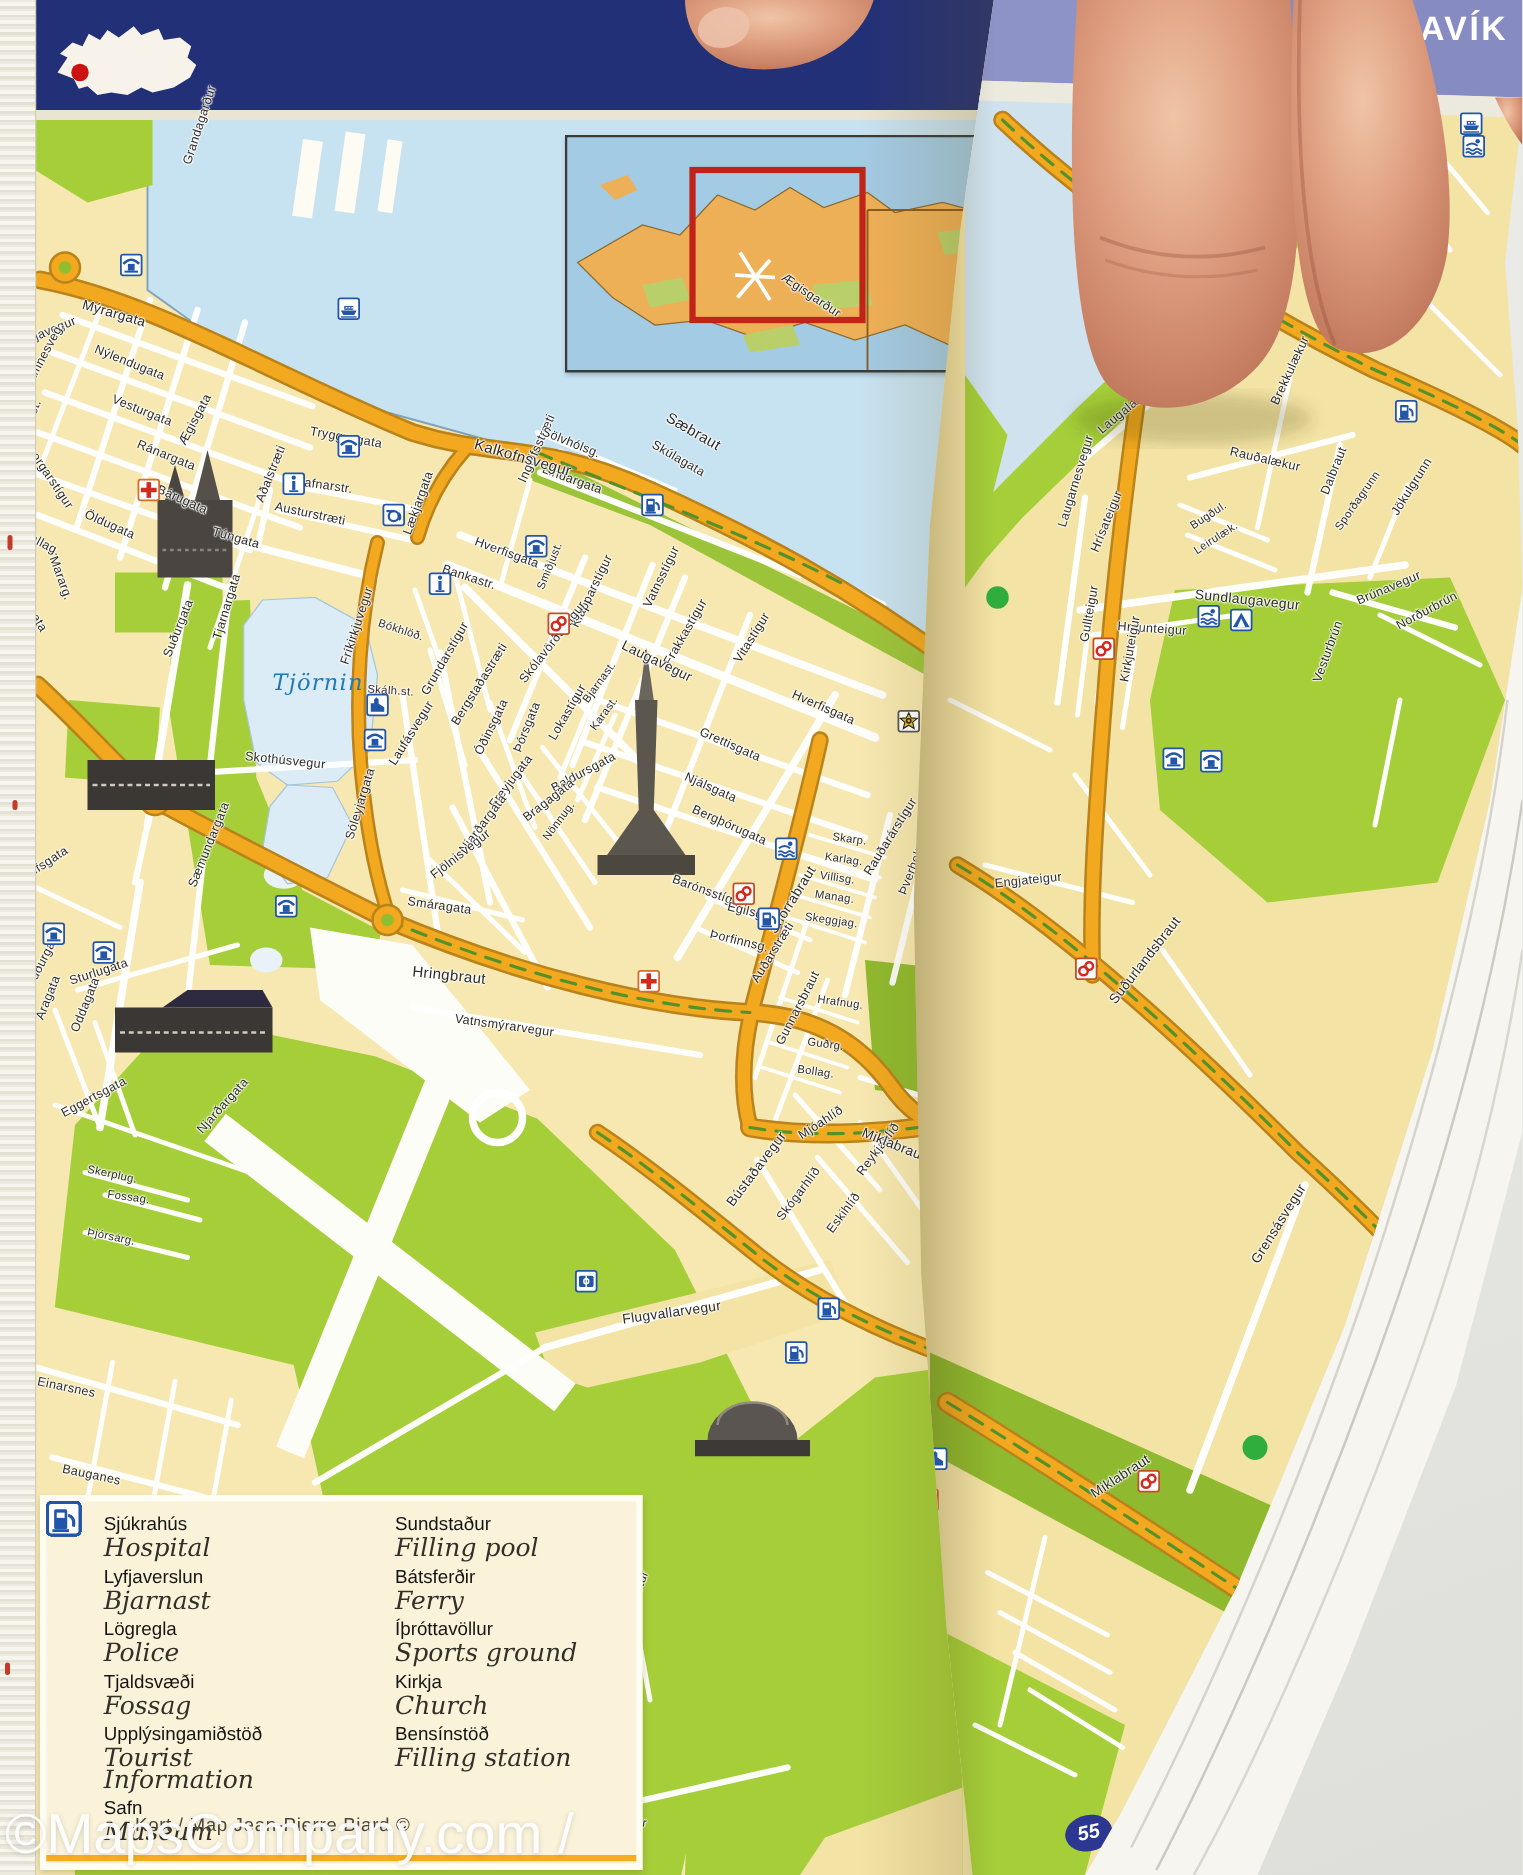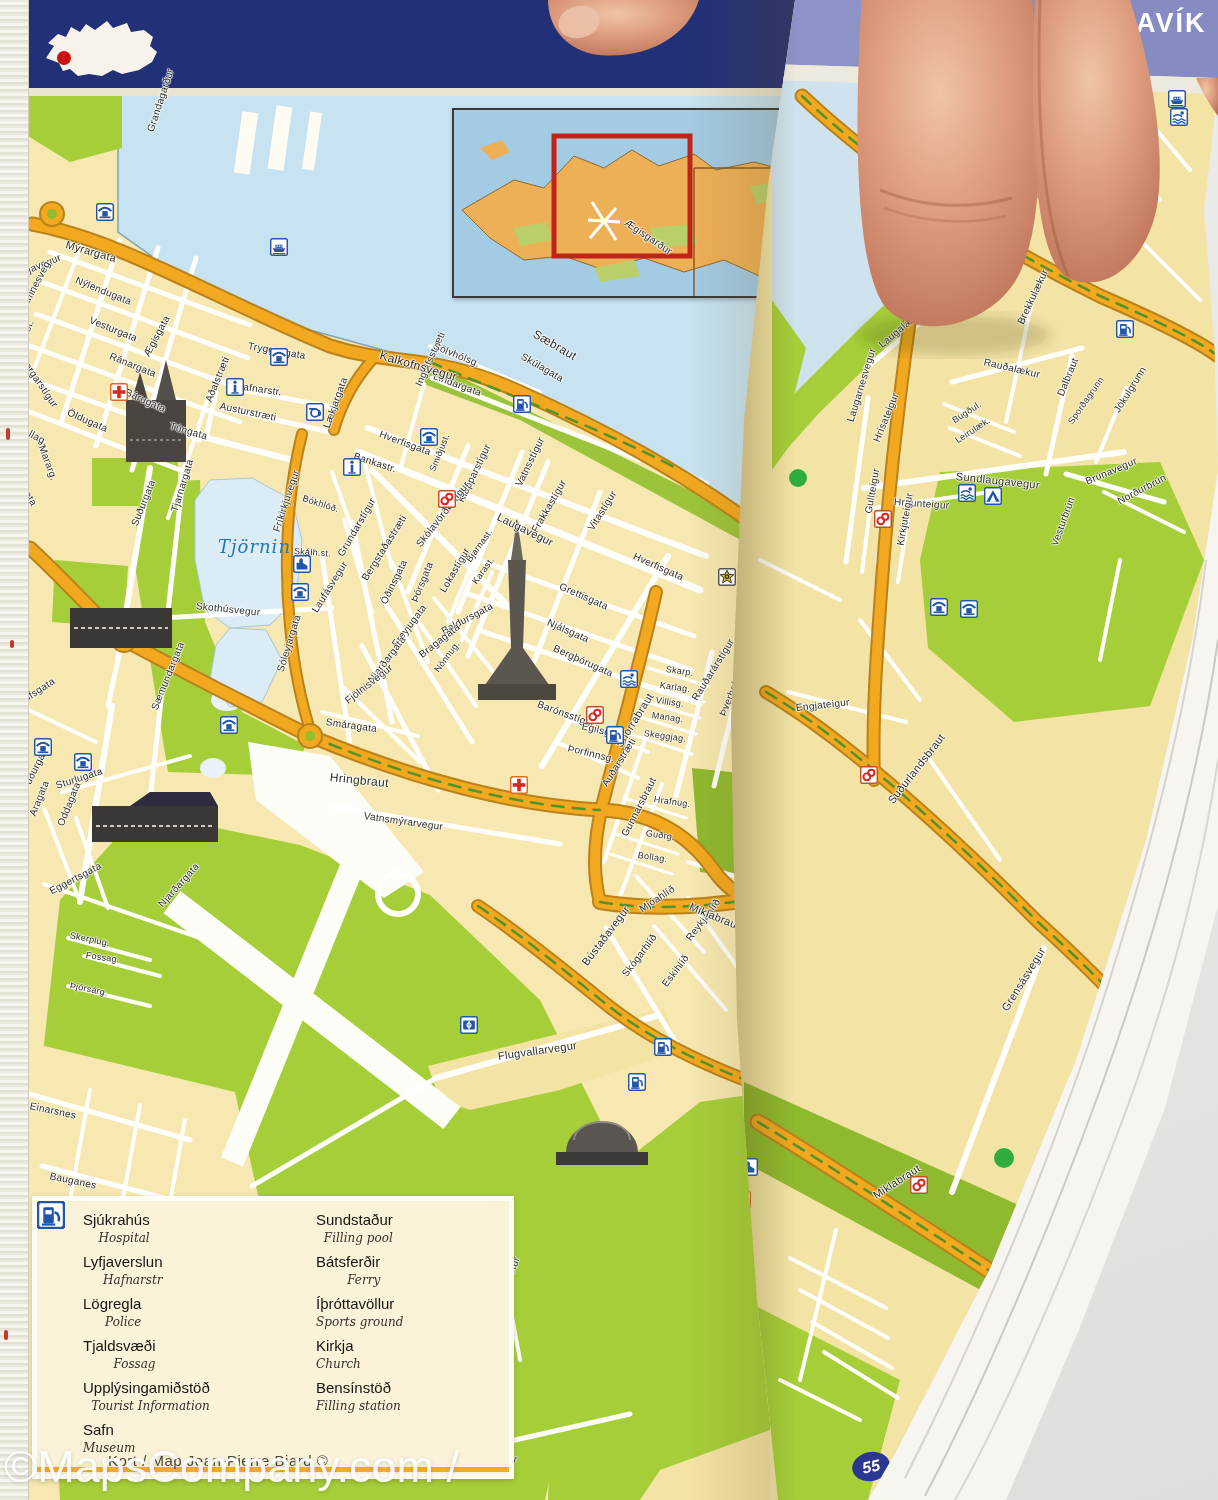--- a/index.html
+++ b/index.html
@@ -31,21 +31,21 @@
     box-shadow:1px 2px 4px rgba(0,0,0,.25);}
   
   #legend{left:32px;top:1196px;width:482px;background:#faf3da;border:5px solid #fdfdf3;
     box-shadow:0 2px 5px rgba(90,70,20,.25);padding:8px 0 2px 6px;box-sizing:border-box;}
   #legend:after{content:"";display:block;height:5px;background:#f2ae20;margin:6px -0px 0 -6px;}
   .leg-cols{display:flex;}
   .leg-col{flex:1;}
   .leg-row{display:flex;align-items:flex-start;margin-bottom:4px;}
   .leg-ic{width:30px;margin:3px 6px 0 4px;flex:0 0 30px;}
   .leg-is{font-size:15px;color:#151513;line-height:21px;}
-  .leg-en{font-family:"DejaVu Serif",serif;font-style:italic;font-size:12px;color:#33302a;line-height:17px;text-align:right;}
+  .leg-en{font-family:"DejaVu Serif",serif;font-style:italic;font-size:20px;color:#33302a;line-height:17px;}
   #credit{position:absolute;left:108px;top:1452px;font-size:15px;color:#4a473f;letter-spacing:.5px;}
   #watermark{position:absolute;left:4px;top:1441px;width:980px;font-size:45px;color:rgba(255,255,255,.93);
     letter-spacing:0px;text-shadow:0 1px 4px rgba(40,40,40,.18);z-index:60;}
   #page-badge{position:absolute;left:852px;top:1452px;width:38px;height:29px;background:#2b3790;
     border-radius:50%;color:#fff;font-size:16px;font-style:italic;font-weight:bold;text-align:center;
     line-height:29px;transform:rotate(-12deg);}
   
   #gutter-l{left:688px;top:0;width:124px;height:1500px;
     background:linear-gradient(to right,rgba(105,82,30,0),rgba(105,82,30,.26));}
   #gutter-r{position:absolute;left:726px;top:0;width:70px;height:1500px;
@@ -606,21 +606,21 @@
             <div class="leg-row">
               <span class="leg-ic">
                 <svg width="28" height="28" viewBox="0 0 20 20">
                   <rect x="0.8" y="0.8" width="18.4" height="18.4" rx="2" fill="#fff" stroke="#c2502a" stroke-width="1.6"></rect>
                   <circle cx="7.6" cy="12" r="3.8" fill="none" stroke="#d42a1e" stroke-width="2.2"></circle>
                   <circle cx="12.6" cy="7.6" r="3.4" fill="none" stroke="#d42a1e" stroke-width="2.2"></circle>
                 </svg>
               </span>
               <span>
                 <div class="leg-is">Lyfjaverslun</div>
-                    <div class="leg-en">Hafnarstr</div>
+                    <div class="leg-en">Bjarnast</div>
               </span>
             </div>
             <div class="leg-row">
               <span class="leg-ic">
                 <svg width="28" height="28" viewBox="0 0 20 20">
                   <rect x="0.8" y="0.8" width="18.4" height="18.4" rx="2" fill="#fff" stroke="#555555" stroke-width="1.6"></rect>
                   <polygon points="10,2.5 12.2,7 17.5,7.5 13.5,10.8 14.8,16.5 10,13.5 5.2,16.5 6.5,10.8 2.5,7.5 7.8,7" fill="#e8c020" stroke="#222" stroke-width="1"></polygon>
                   <circle cx="10" cy="9.6" r="2.6" fill="#222"></circle>
                   <circle cx="10" cy="9.6" r="1.2" fill="#e8c020"></circle>
                 </svg>

